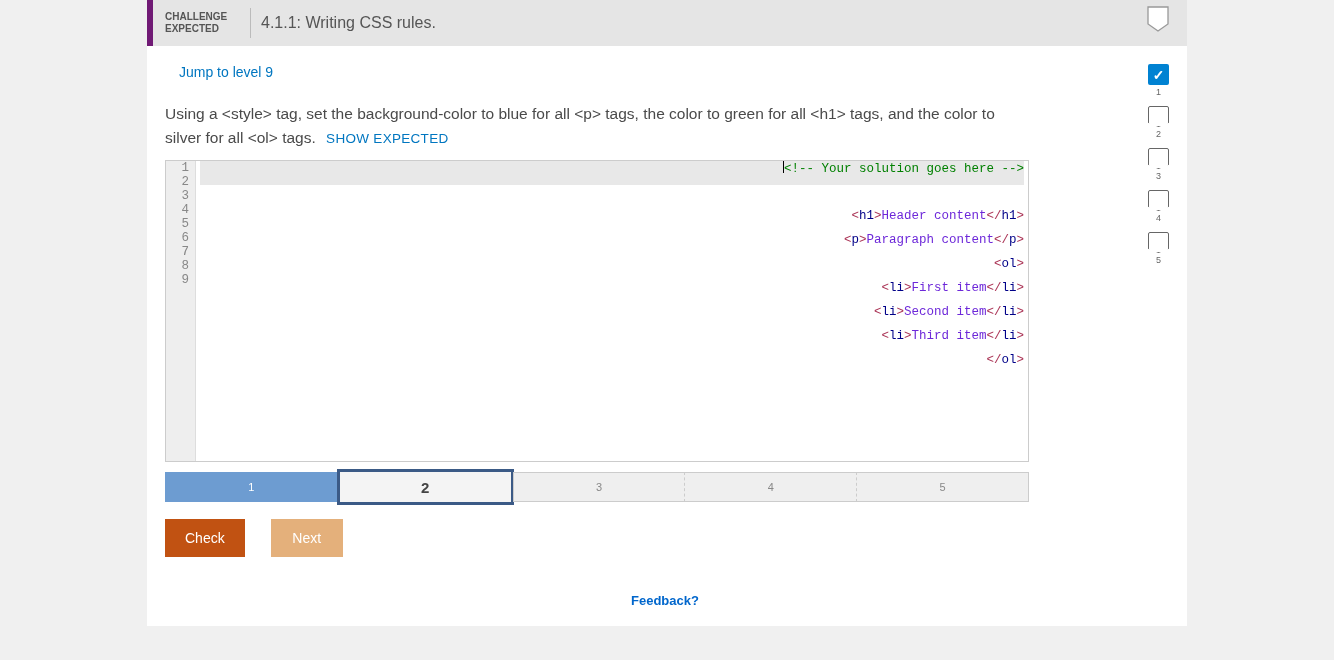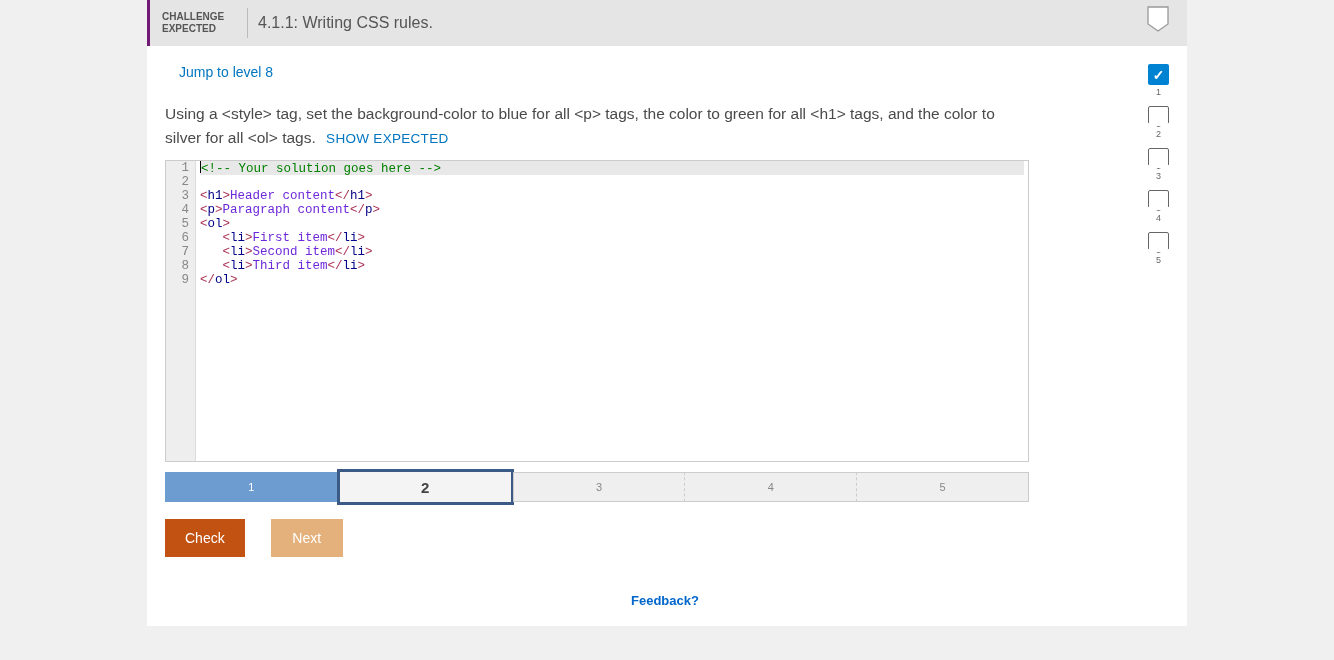--- a/index.html
+++ b/index.html
@@ -11,21 +11,21 @@
     display: flex;
     justify-content: center;
   }
   .page {
     width: 1040px;
     background: #fff;
     margin: 0 auto;
   }
   .header {
     background: #e5e5e5;
-    border-left: 3px solid #701a75;
+    border-left: 6px solid #701a75;
     display: flex;
     align-items: center;
     padding: 8px 12px;
     position: relative;
   }
   .header-label {
     font-size: 10px;
     font-weight: 700;
     color: #555;
     line-height: 1.2;
@@ -144,21 +144,21 @@
     border-right: 1px solid #ddd;
     user-select: none;
   }
   .gutter div { height: 14px; }
   .code {
     flex: 1;
     padding: 0 4px;
     line-height: 14px;
     white-space: pre;
   }
-  .code-line { height: 14px; display:block; }
+  .code-line { height: 24px; display:block;text-align:right; }
   .code-line.hl { background: #e8e8e8; }
   .cursor {
     display:inline-block;
     width:1px;
     height:12px;
     background:#000;
     vertical-align: -1px;
   }
   .cm-comment { color: #008000; }
   .cm-tag { color: #000088; }
@@ -263,21 +263,21 @@
         <div class="progress-item">
           <div class="progress-box"></div>
           <div class="progress-num">4</div>
         </div>
         <div class="progress-item">
           <div class="progress-box"></div>
           <div class="progress-num">5</div>
         </div>
       </div>
 
-    <a class="jump-link">Jump to level 8</a>
+    <a class="jump-link">Jump to level 9</a>
 
     <div class="instructions">
       <span id="instr-text">Using a &lt;style&gt; tag, set the background-color to blue for all &lt;p&gt; tags, the color to green for all &lt;h1&gt; tags, and the color to silver for all &lt;ol&gt; tags.</span>
       <span class="show-expected">SHOW EXPECTED</span>
     </div>
 
     <div class="editor">
       <div class="gutter" id="gutter">
           <div>1</div>
           <div>2</div>

